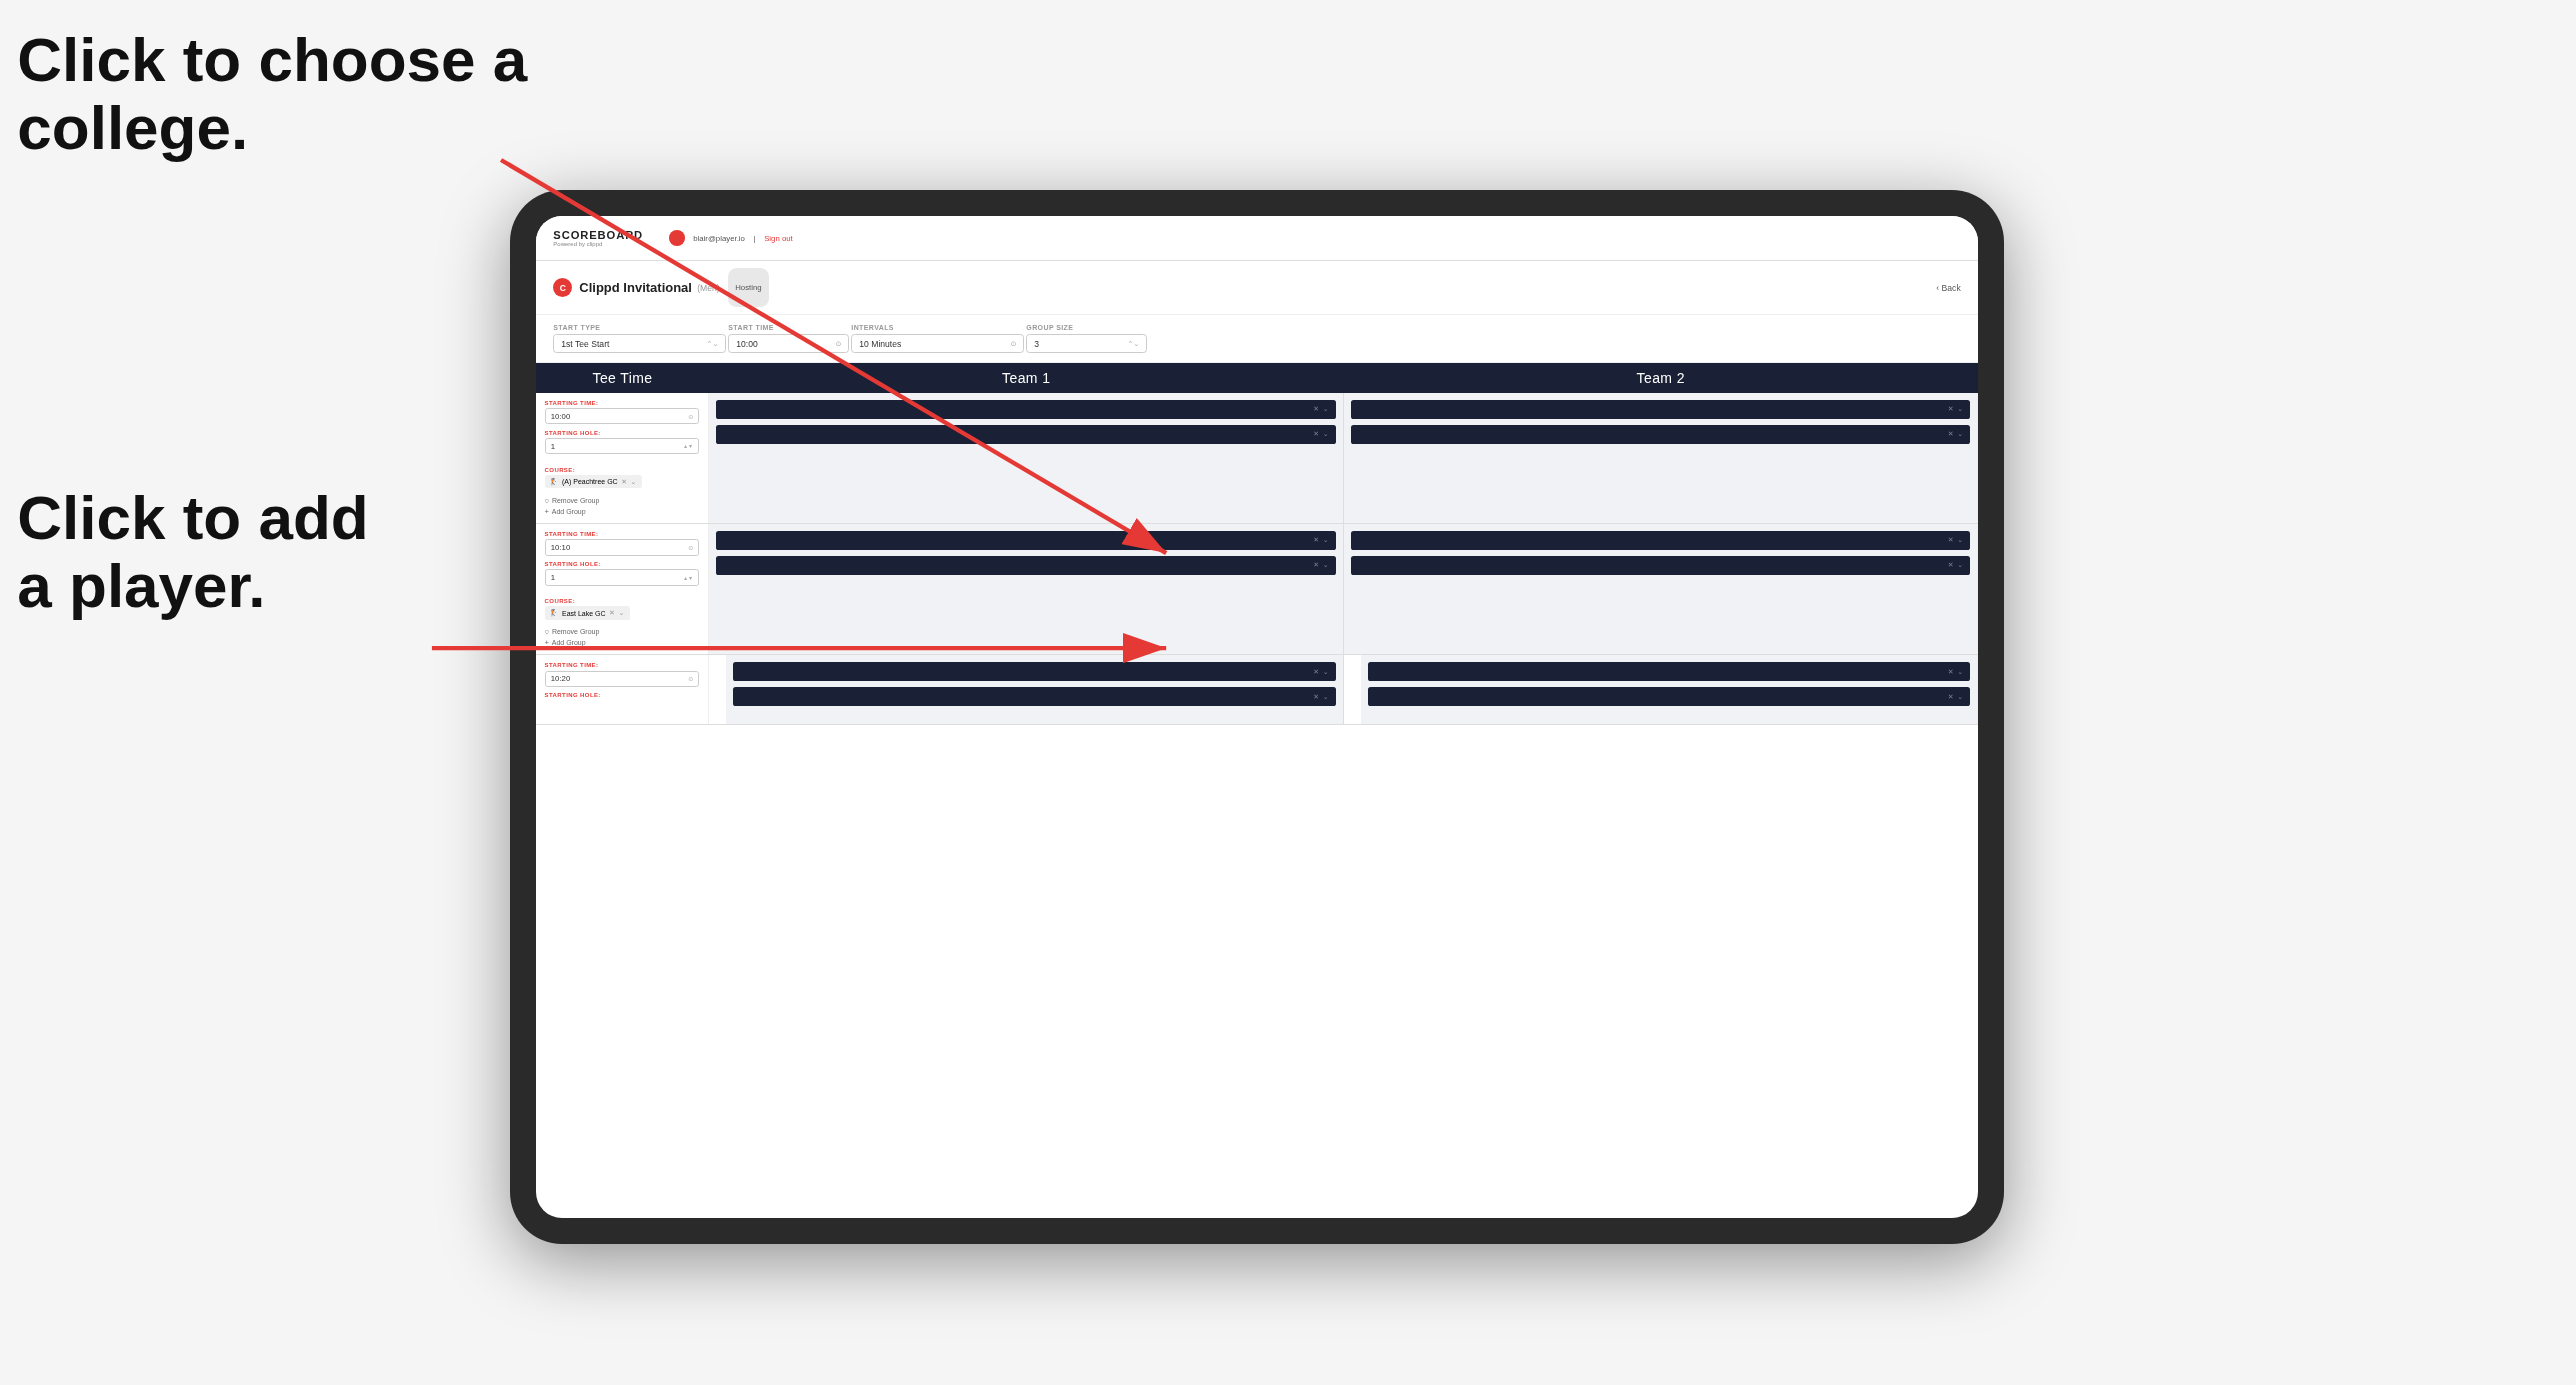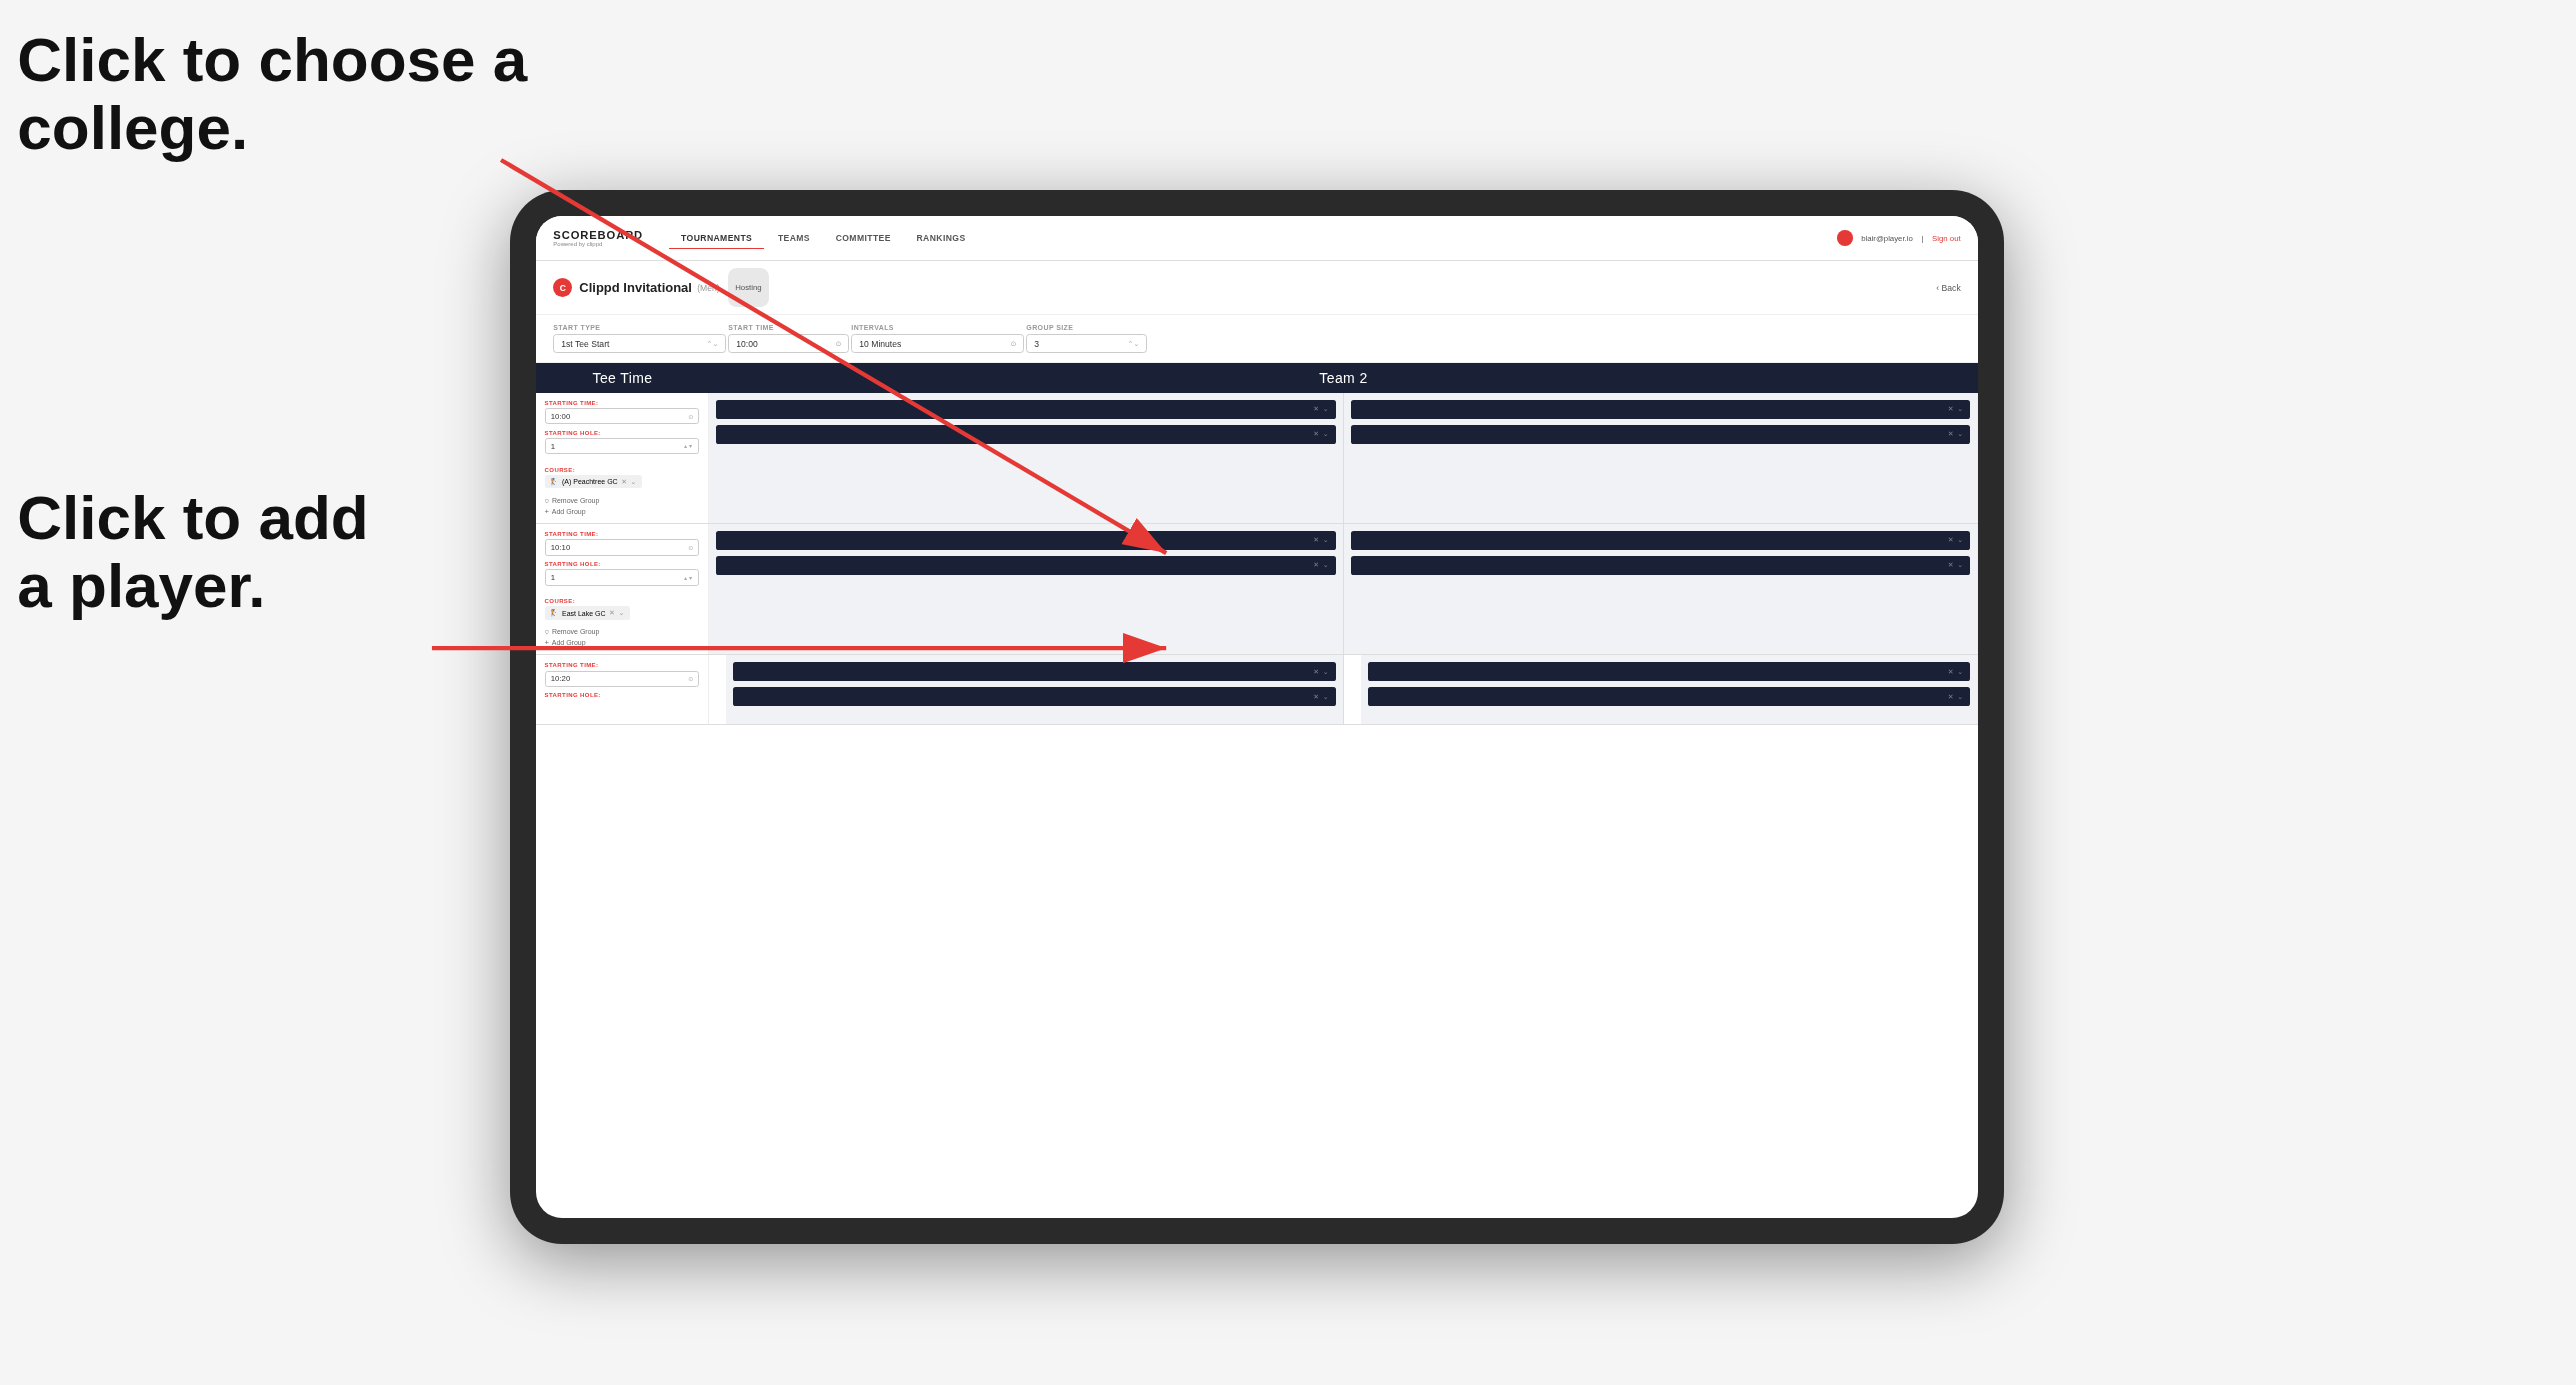--- a/index.html
+++ b/index.html
@@ -380,26 +380,20 @@
 <body>
 
 <div class="tablet-shell">
   <div class="tablet-screen">
 
     <div class="nav-bar">
       <div class="logo-area">
         <span class="logo-title">SCOREBOARD</span>
         <span class="logo-sub">Powered by clippd</span>
       </div>
-      <div class="nav-links">
-        <div class="nav-link active">TOURNAMENTS</div>
-        <div class="nav-link">TEAMS</div>
-        <div class="nav-link">COMMITTEE</div>
-        <div class="nav-link">RANKINGS</div>
-      </div>
       <div class="nav-right">
         <span class="user-icon"></span>
         <span>blair@player.io</span>
         <span>|</span>
         <span class="sign-out">Sign out</span>
       </div>
     </div>
 
     <div class="sub-header">
       <div class="clippd-logo">C</div>
@@ -435,20 +429,21 @@
         <span class="control-label">Group Size</span>
         <div class="control-select">
           <span>3</span>
           <span class="chevron">⌃⌄</span>
         </div>
       </div>
     </div>
 
     <div class="header-row">
       <div class="header-cell header-tee">Tee Time</div>
+      <div class="header-cell header-team">Team 1</div>
       <div class="header-cell header-team">Team 2</div>
     </div>
 
     <div class="scroll-container">
 
       <div class="group-block" style="display:flex; border-bottom: 0.9px solid #ddd;">
 
         <div class="sidebar-section">
           <div class="sidebar-group">
             <div class="field-label">STARTING TIME:</div>

